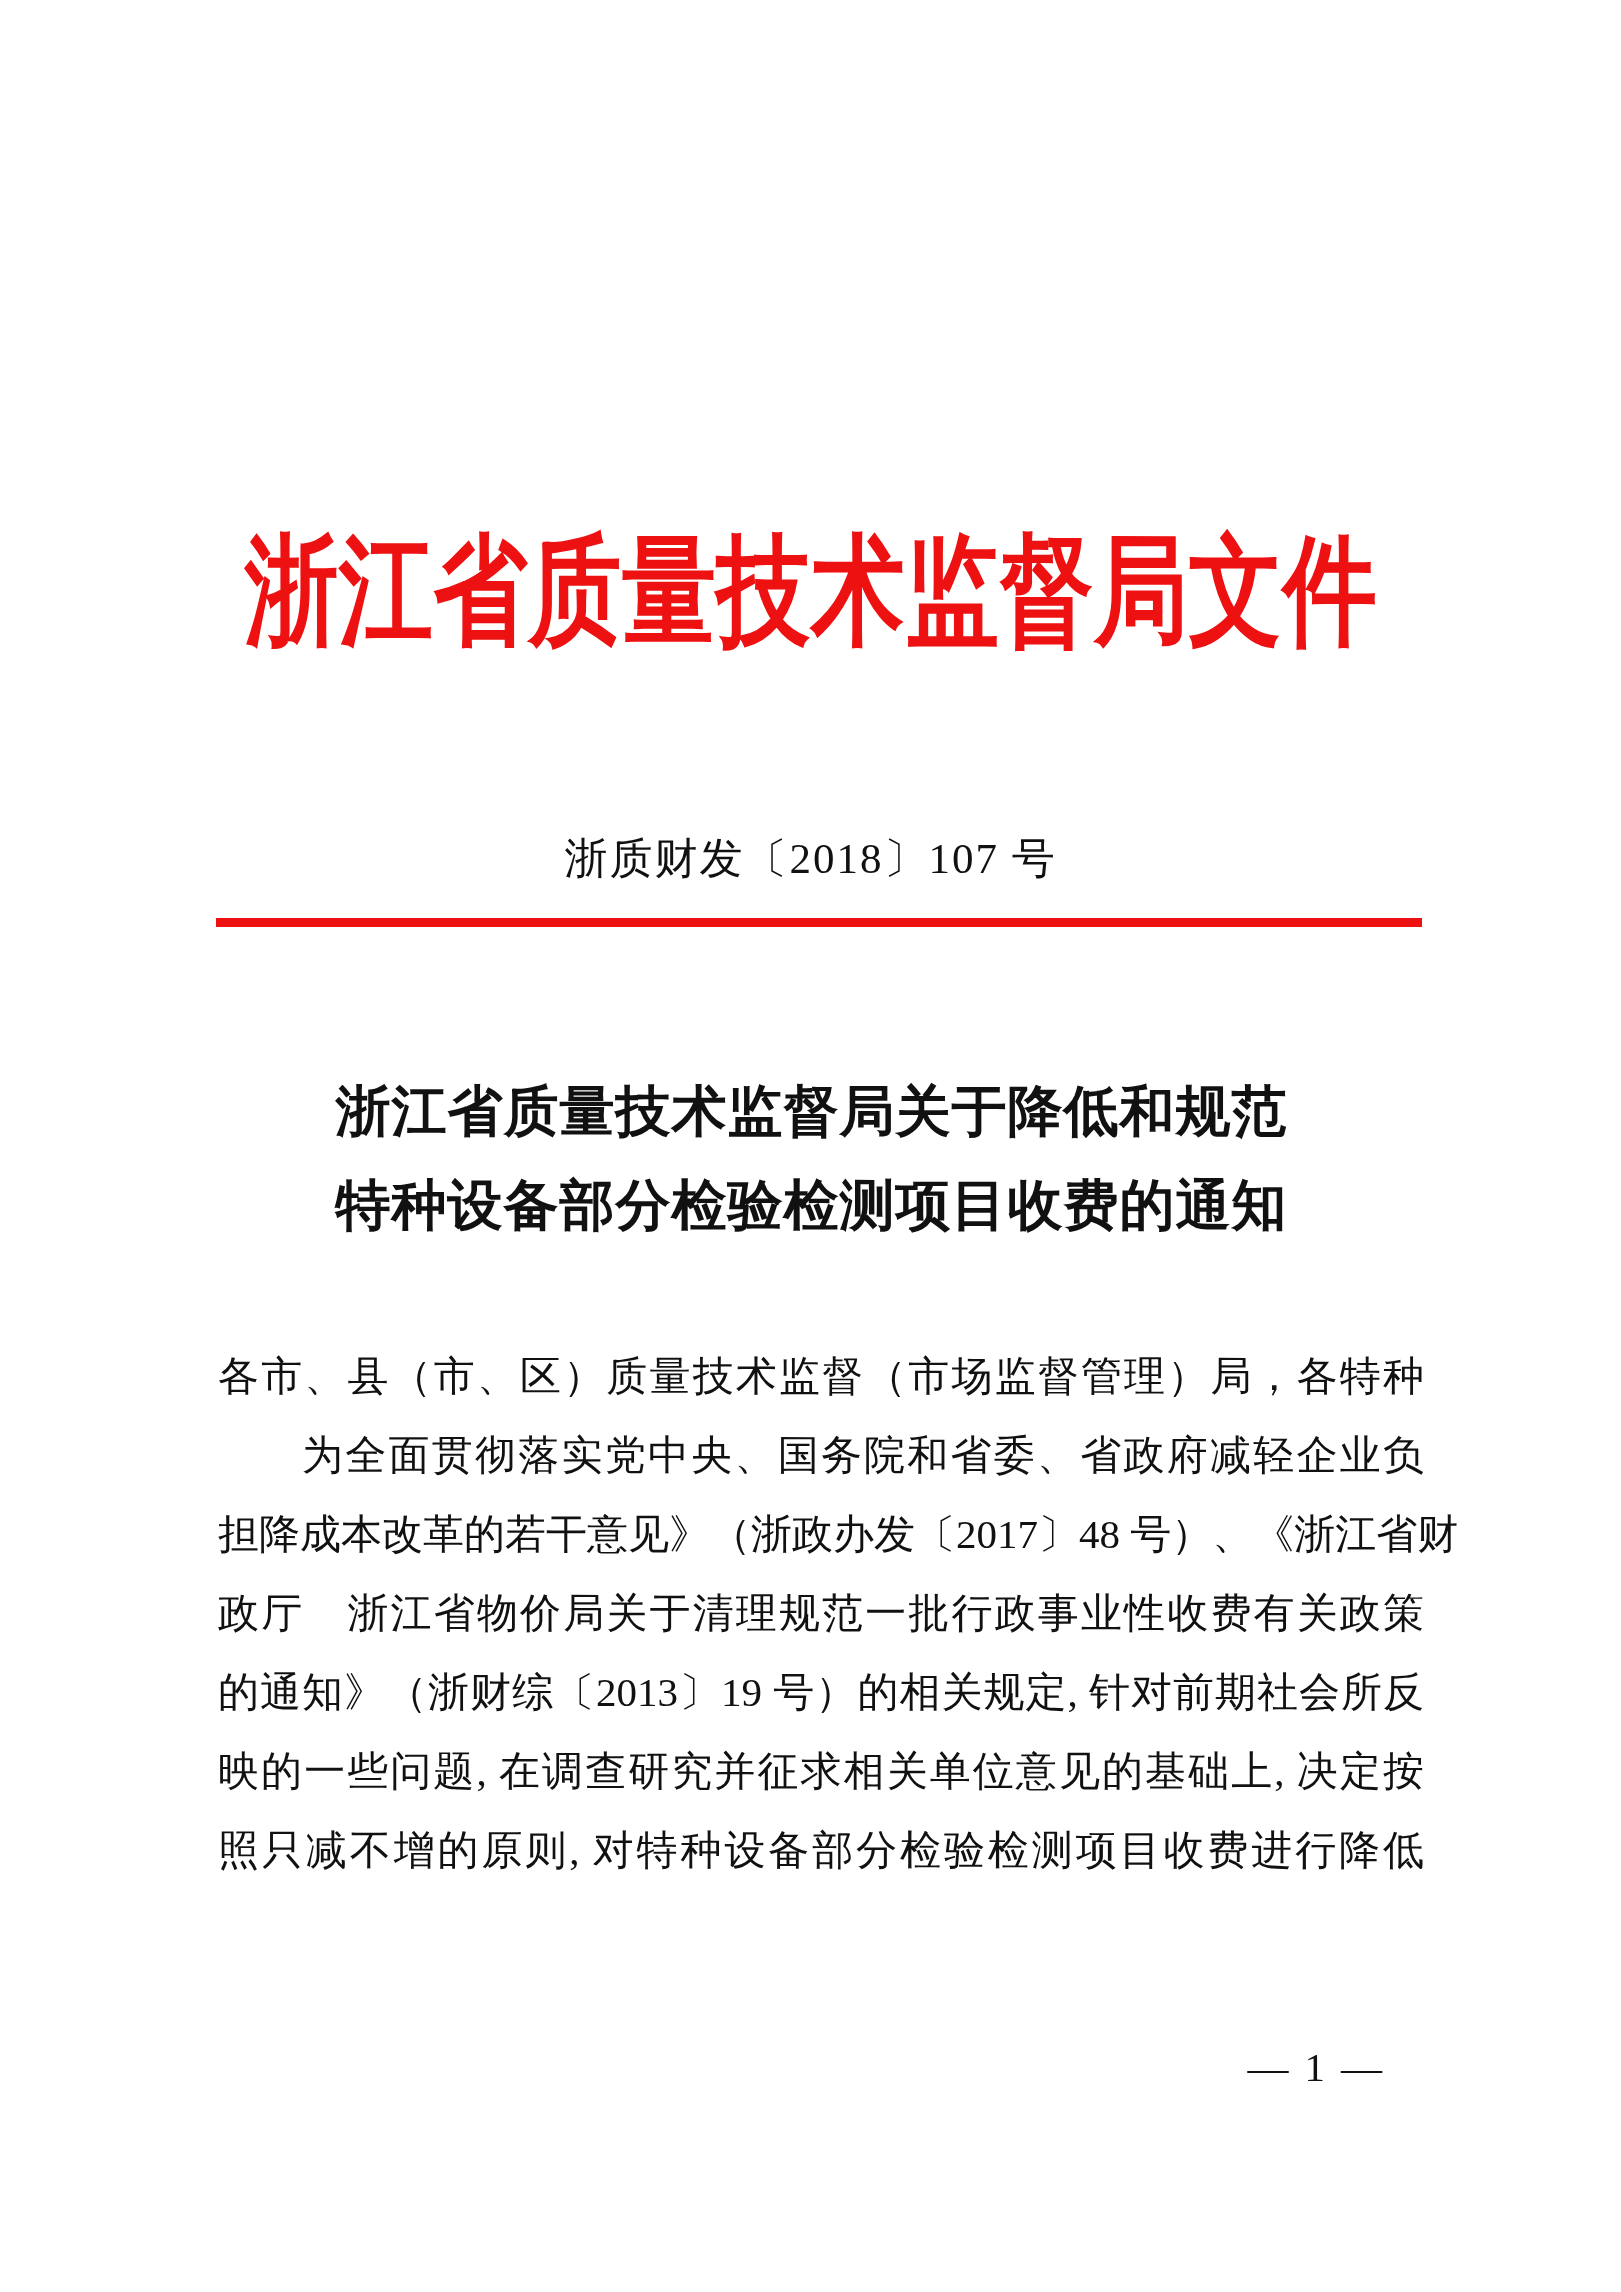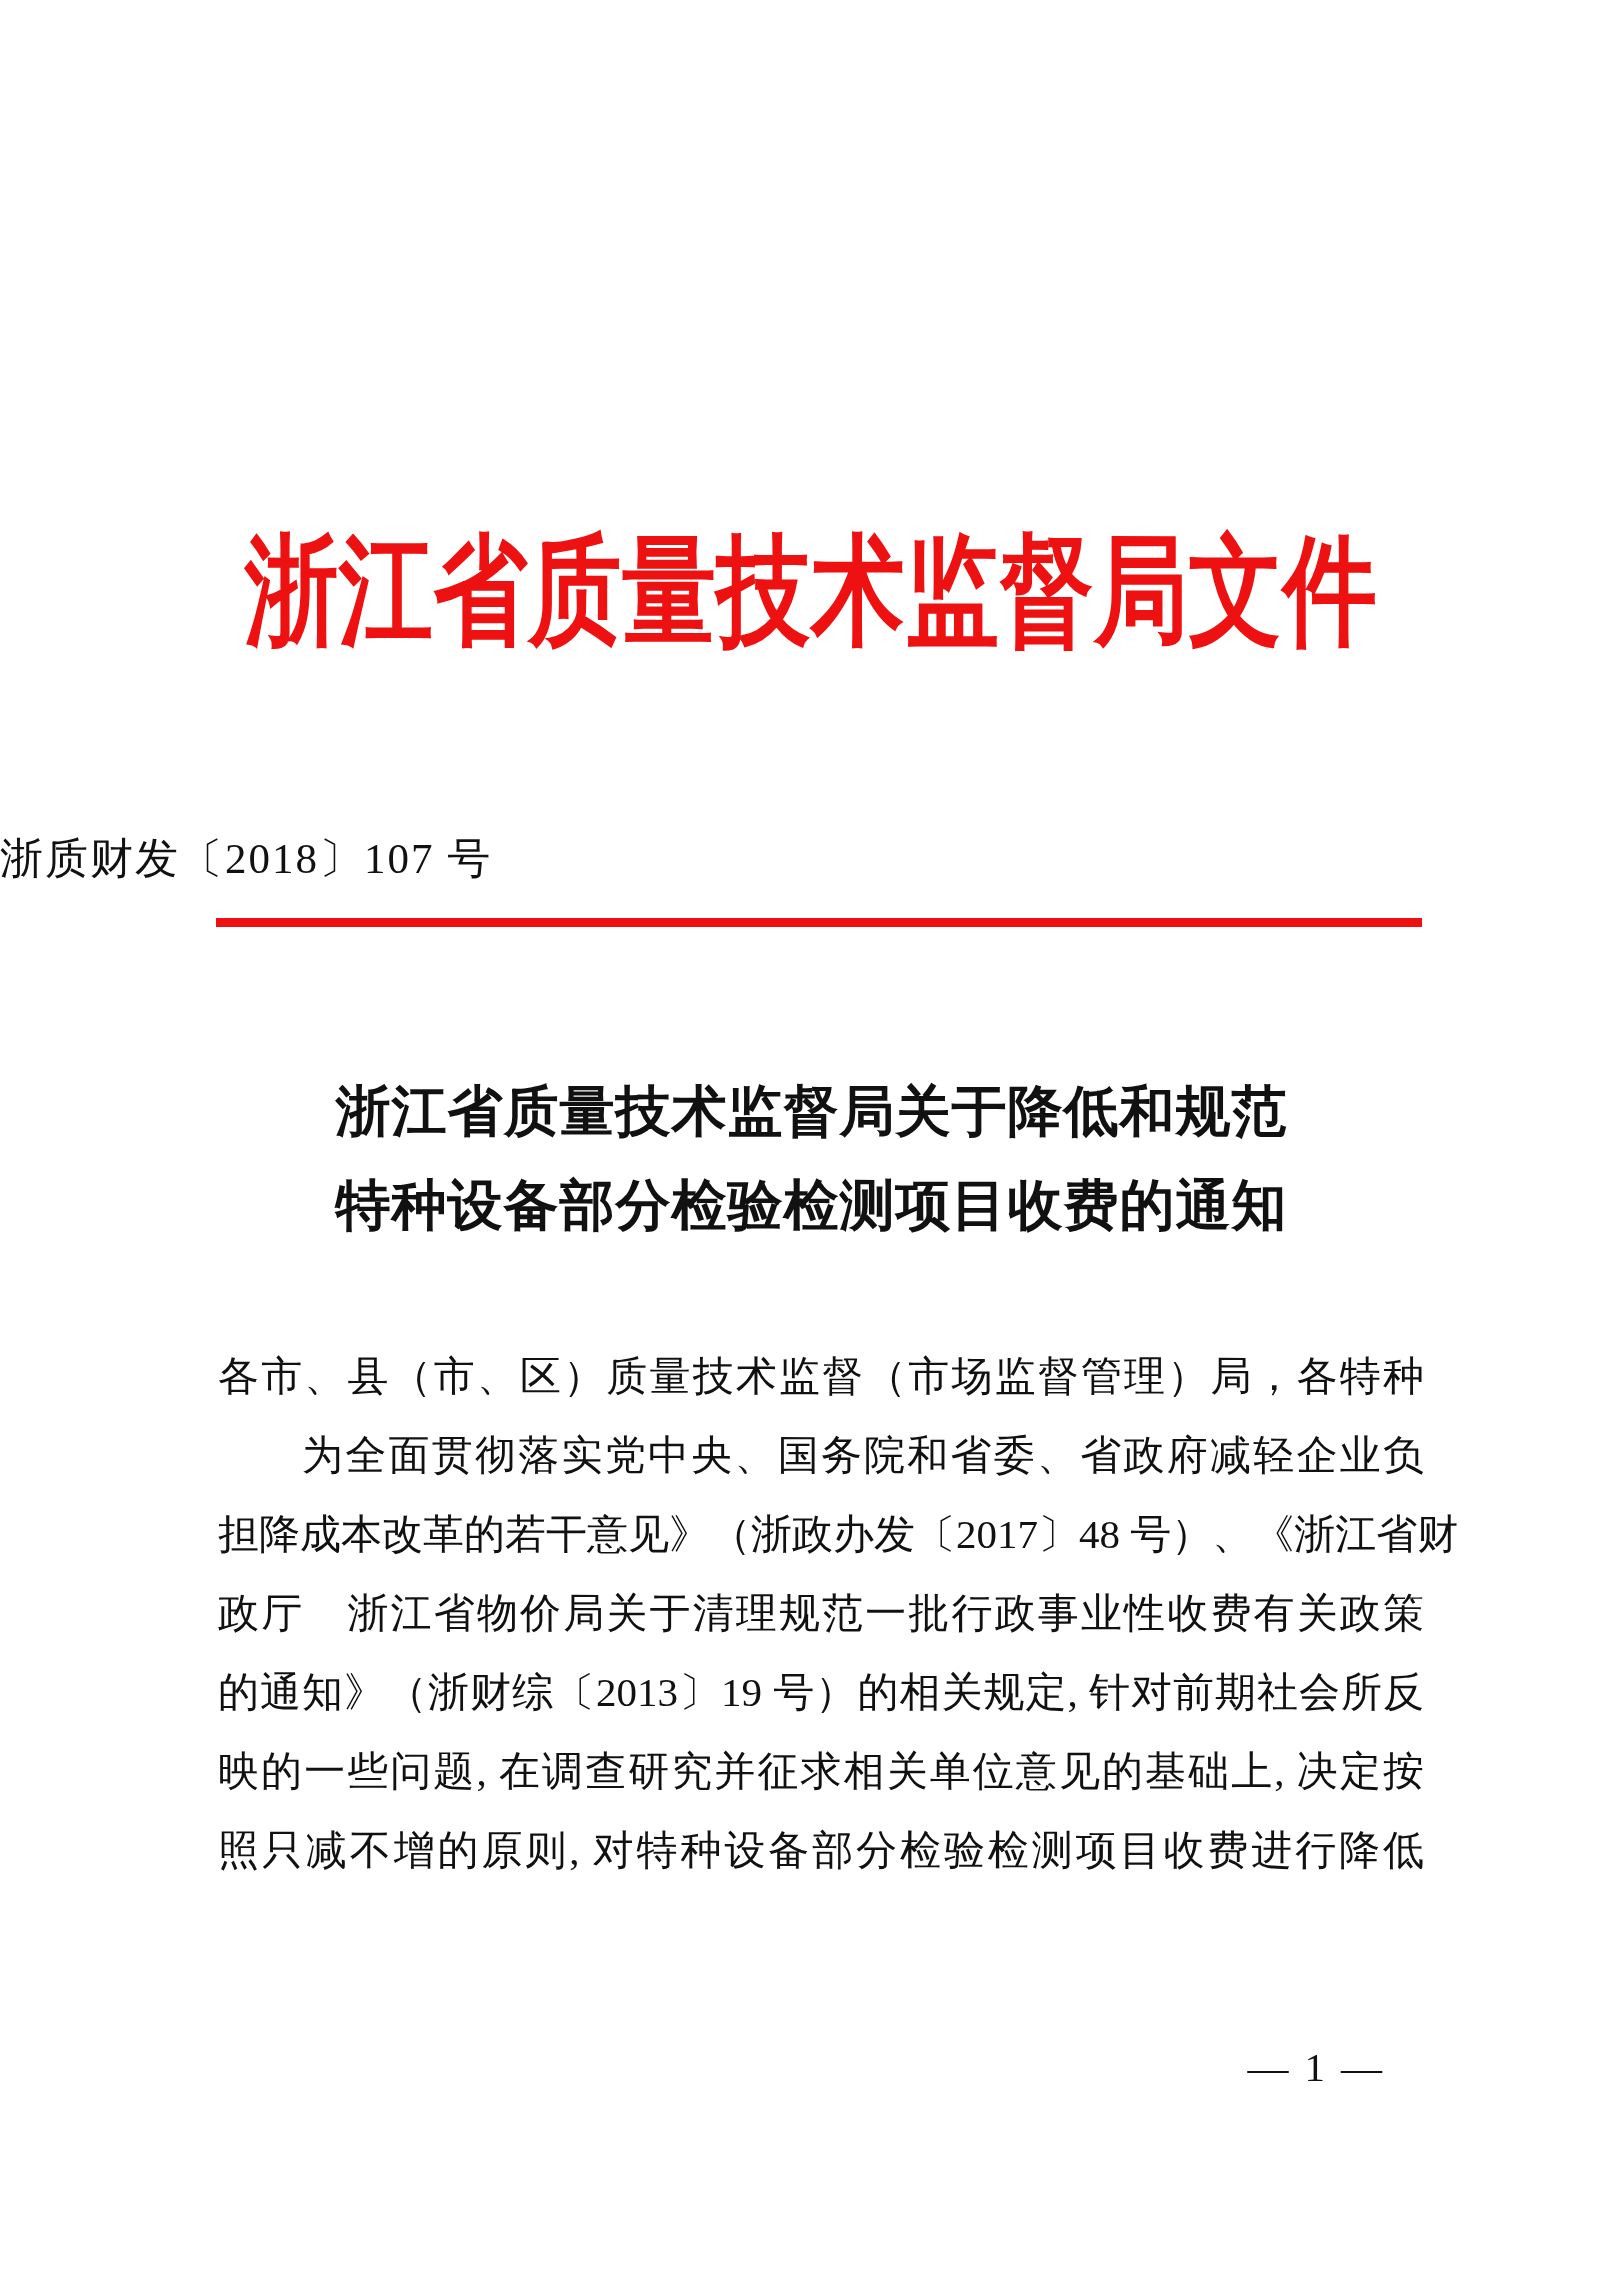--- a/index.html
+++ b/index.html
@@ -39,21 +39,21 @@
     transform: scaleX(0.78);
     transform-origin: 50% 50%;
   }
 
   
   .doc-number {
     position: absolute;
     top: 826px;
     left: 0;
     width: 100%;
-    text-align: left;
+    text-align: center;
     font-size: 43px;
     line-height: 65px;
     letter-spacing: 2px;
     white-space: nowrap;
   }
 
   
   .red-rule {
     position: absolute;
     top: 918px;

